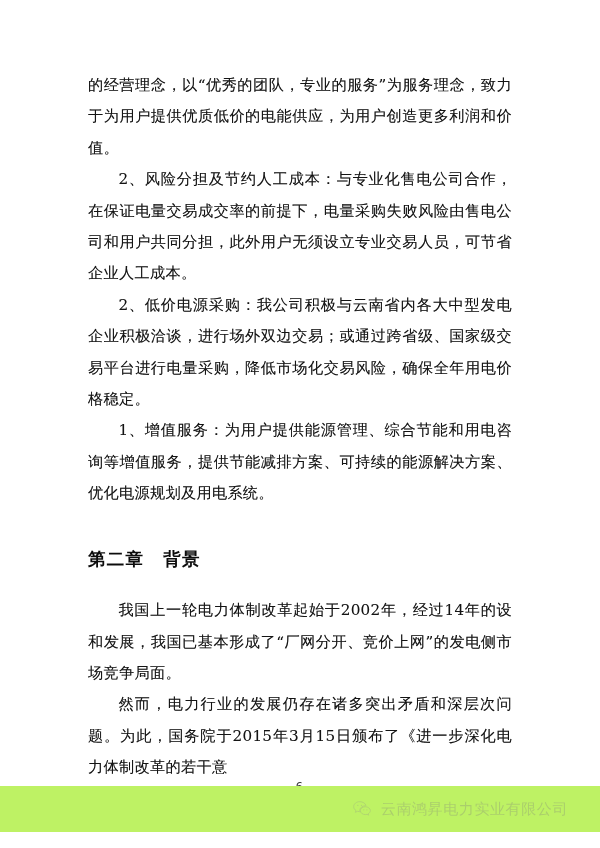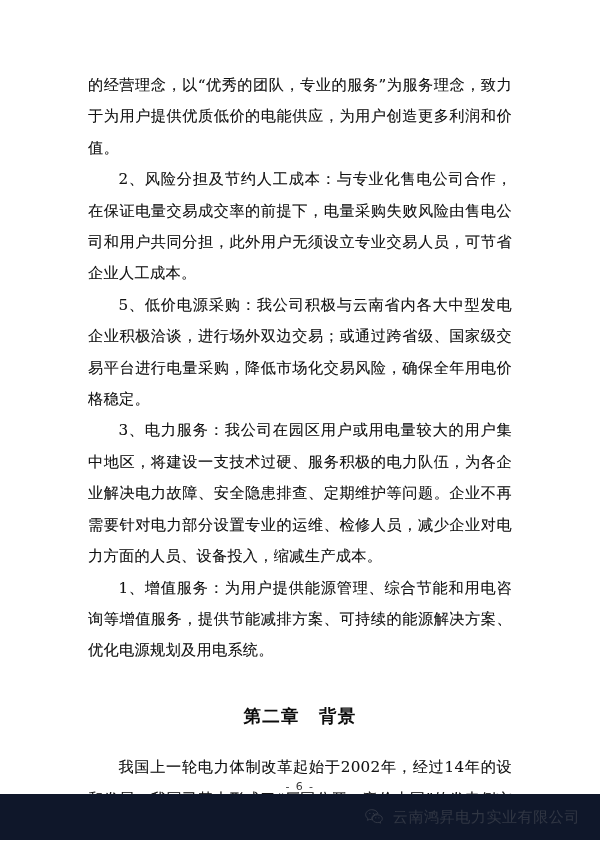--- a/index.html
+++ b/index.html
@@ -53,21 +53,21 @@
     text-indent: 0;
   }
 
   .chapter-heading {
     margin: 0;
     padding-top: 34px;
     padding-bottom: 20px;
     font-size: 17.5px;
     line-height: 31.4px;
     font-weight: bold;
-    text-align: center;
+    text-align: left;
     letter-spacing: 1.2px;
     color: #0c0c0c;
     font-family: "DejaVu Sans", "Liberation Sans", sans-serif;
     text-indent: 0;
   }
 
   .chapter-heading .gap {
     display: inline-block;
     width: 1.1em;
   }
@@ -81,27 +81,27 @@
     font-size: 11px;
     color: #3b3b3b;
     letter-spacing: 1.4px;
     font-family: "DejaVu Sans", "Liberation Sans", sans-serif;
   }
 
   .footer-bar {
     position: absolute;
     left: 0;
     right: 0;
-    bottom: 8px;
+    bottom: 16px;
     height: 46px;
-    background: #0f172a;
+    background: #bef264;
     display: flex;
     align-items: center;
     justify-content: flex-end;
-    padding-right: 20px;
+    padding-right: 32px;
     box-sizing: border-box;
   }
 
   .footer-brand {
     display: flex;
     align-items: center;
     gap: 9px;
     opacity: 0.30;
   }
 
@@ -123,23 +123,22 @@
 <body>
 
 <div class="page">
 
   <div class="doc-body">
 
     <p class="para no-indent">的经营理念，以“优秀的团队，专业的服务”为服务理念，致力于为用户提供优质低价的电能供应，为用户创造更多利润和价值。</p>
 
     <p class="para">2、风险分担及节约人工成本：与专业化售电公司合作，在保证电量交易成交率的前提下，电量采购失败风险由售电公司和用户共同分担，此外用户无须设立专业交易人员，可节省企业人工成本。</p>
 
-    <p class="para">5、低价电源采购：我公司积极与云南省内各大中型发电企业积极洽谈，进行场外双边交易；或通过跨省级、国家级交易平台进行电量采购，降低市场化交易风险，确保全年用电价格稳定。</p>
+    <p class="para">2、低价电源采购：我公司积极与云南省内各大中型发电企业积极洽谈，进行场外双边交易；或通过跨省级、国家级交易平台进行电量采购，降低市场化交易风险，确保全年用电价格稳定。</p>
 
-    <p class="para">3、电力服务：我公司在园区用户或用电量较大的用户集中地区，将建设一支技术过硬、服务积极的电力队伍，为各企业解决电力故障、安全隐患排查、定期维护等问题。企业不再需要针对电力部分设置专业的运维、检修人员，减少企业对电力方面的人员、设备投入，缩减生产成本。</p>
 
     <p class="para">1、增值服务：为用户提供能源管理、综合节能和用电咨询等增值服务，提供节能减排方案、可持续的能源解决方案、优化电源规划及用电系统。</p>
 
     <h2 class="chapter-heading"><span>第二章</span><span class="gap"></span><span>背景</span></h2>
 
     <p class="para">我国上一轮电力体制改革起始于2002年，经过14年的设和发展，我国已基本形成了“厂网分开、竞价上网”的发电侧市场竞争局面。</p>
 
     <p class="para">然而，电力行业的发展仍存在诸多突出矛盾和深层次问题。为此，国务院于2015年3月15日颁布了《进一步深化电力体制改革的若干意</p>
 
   </div>

